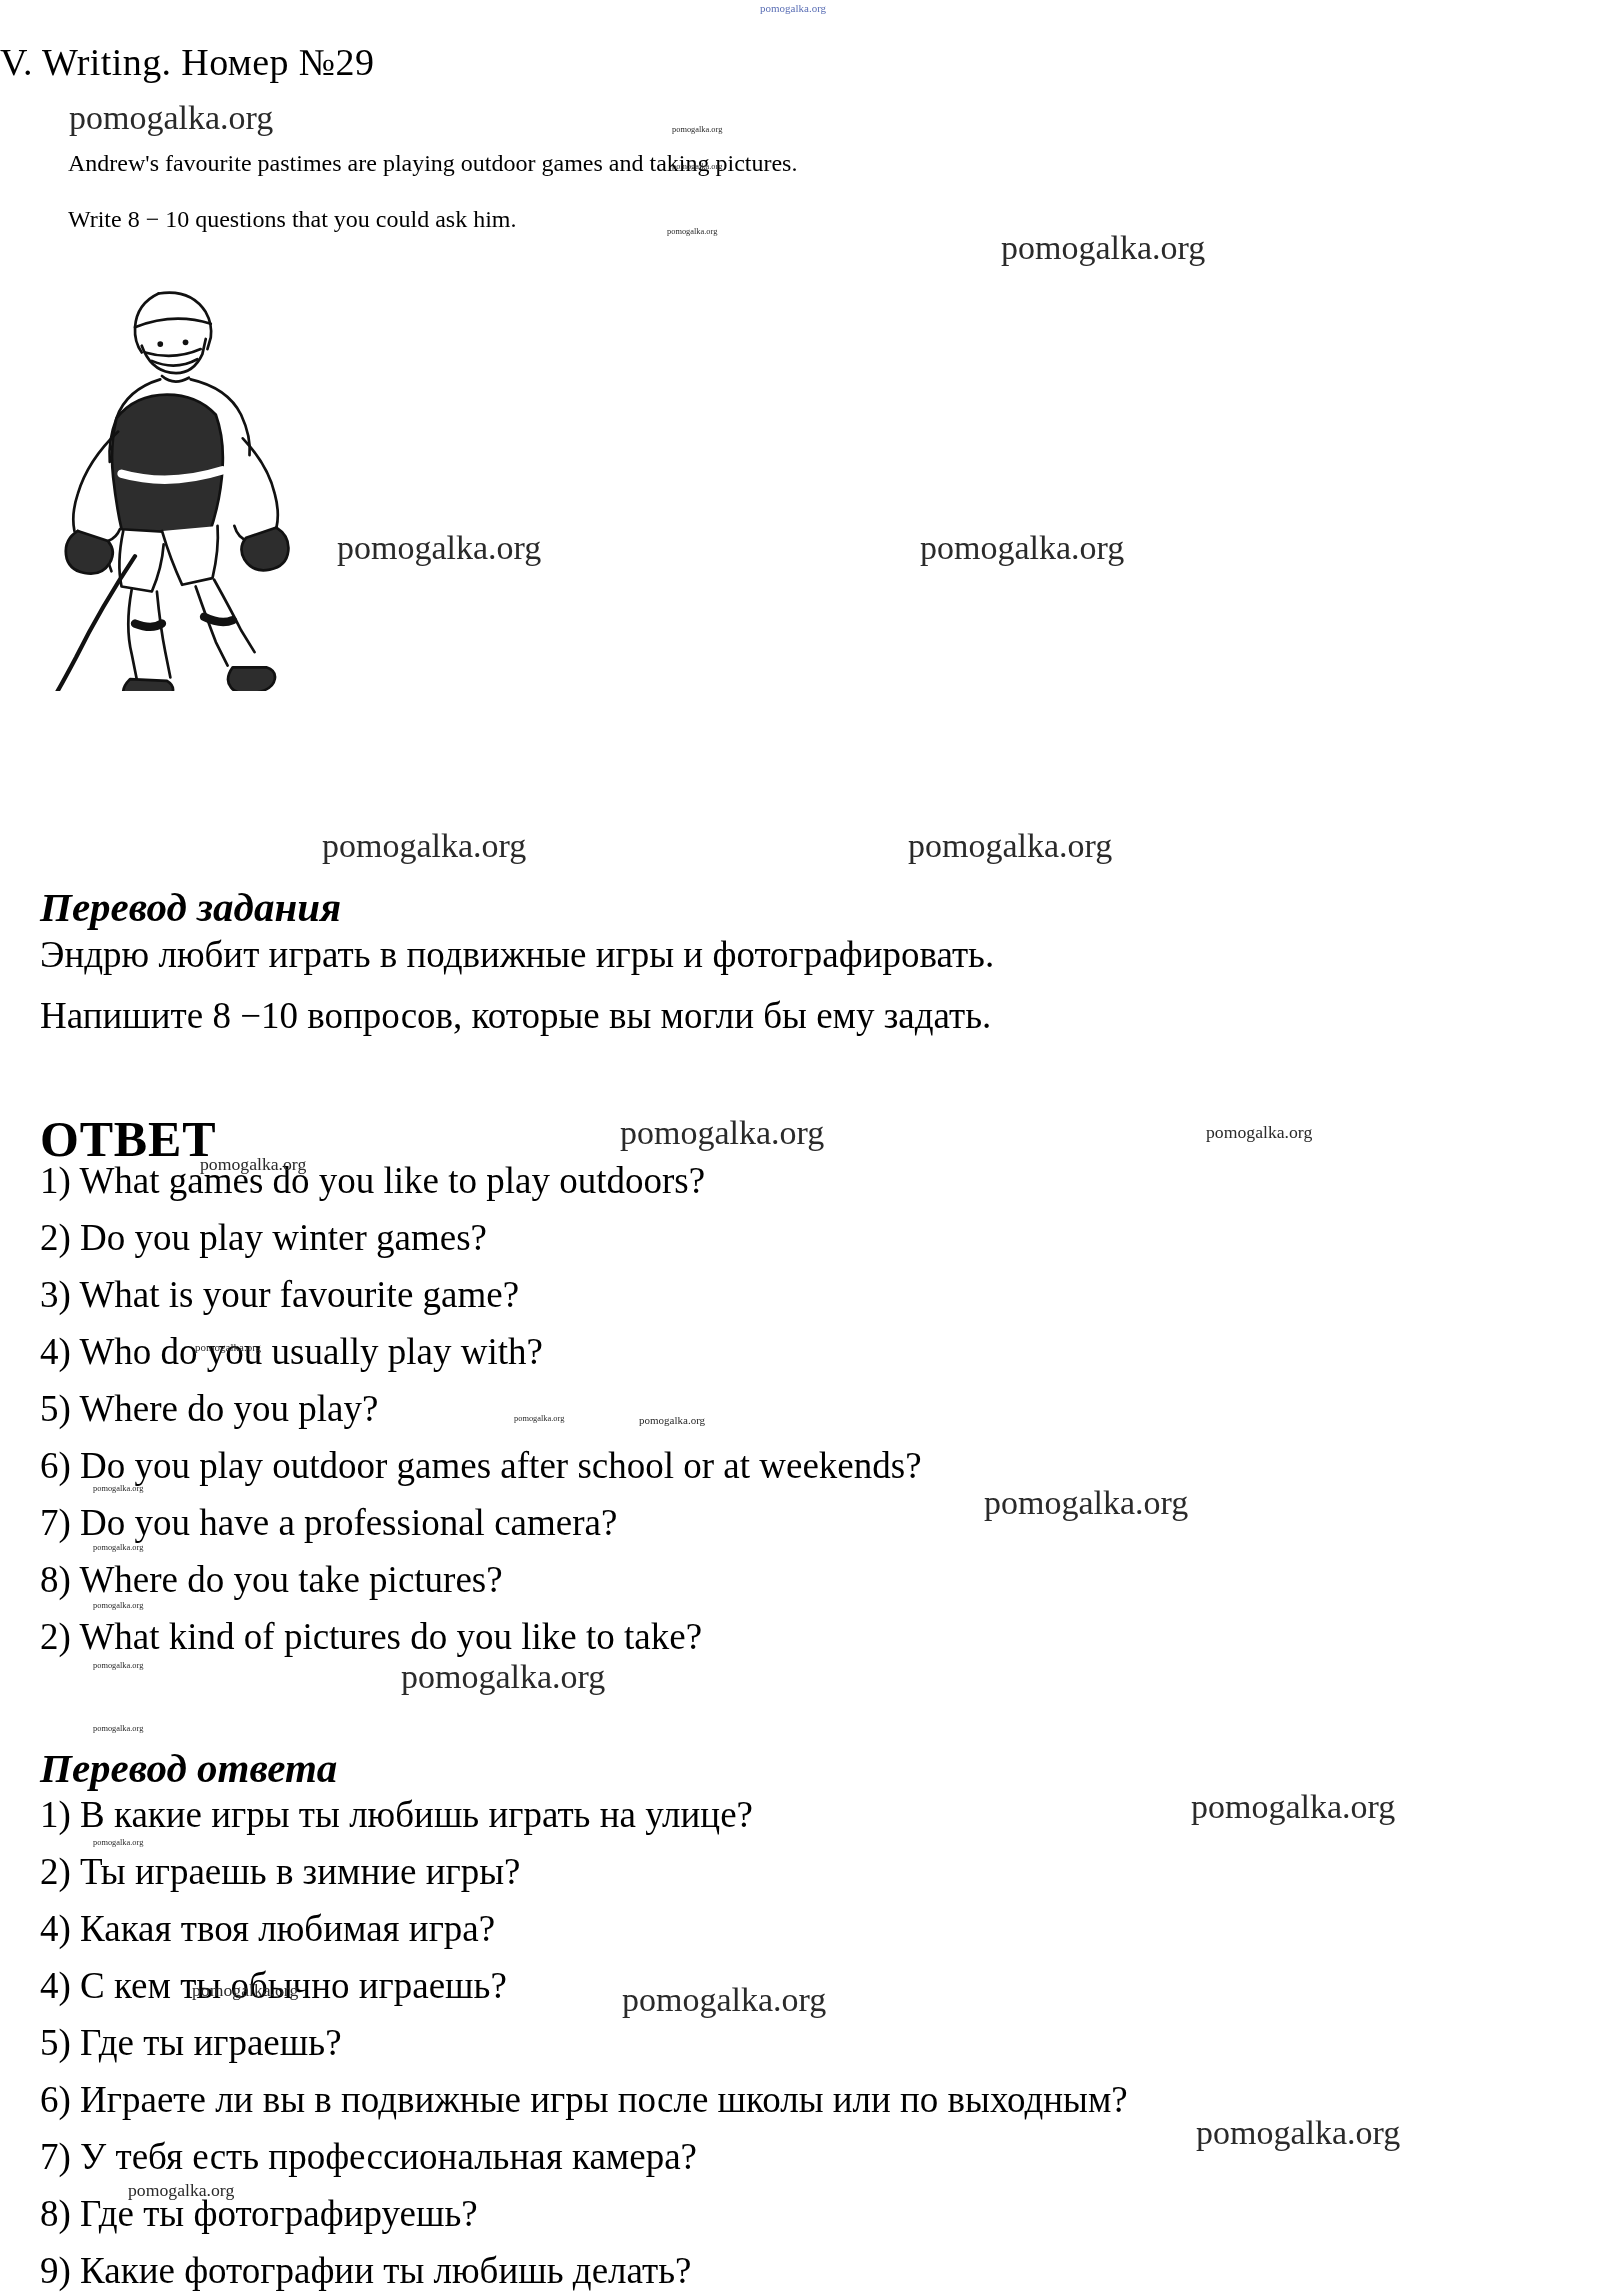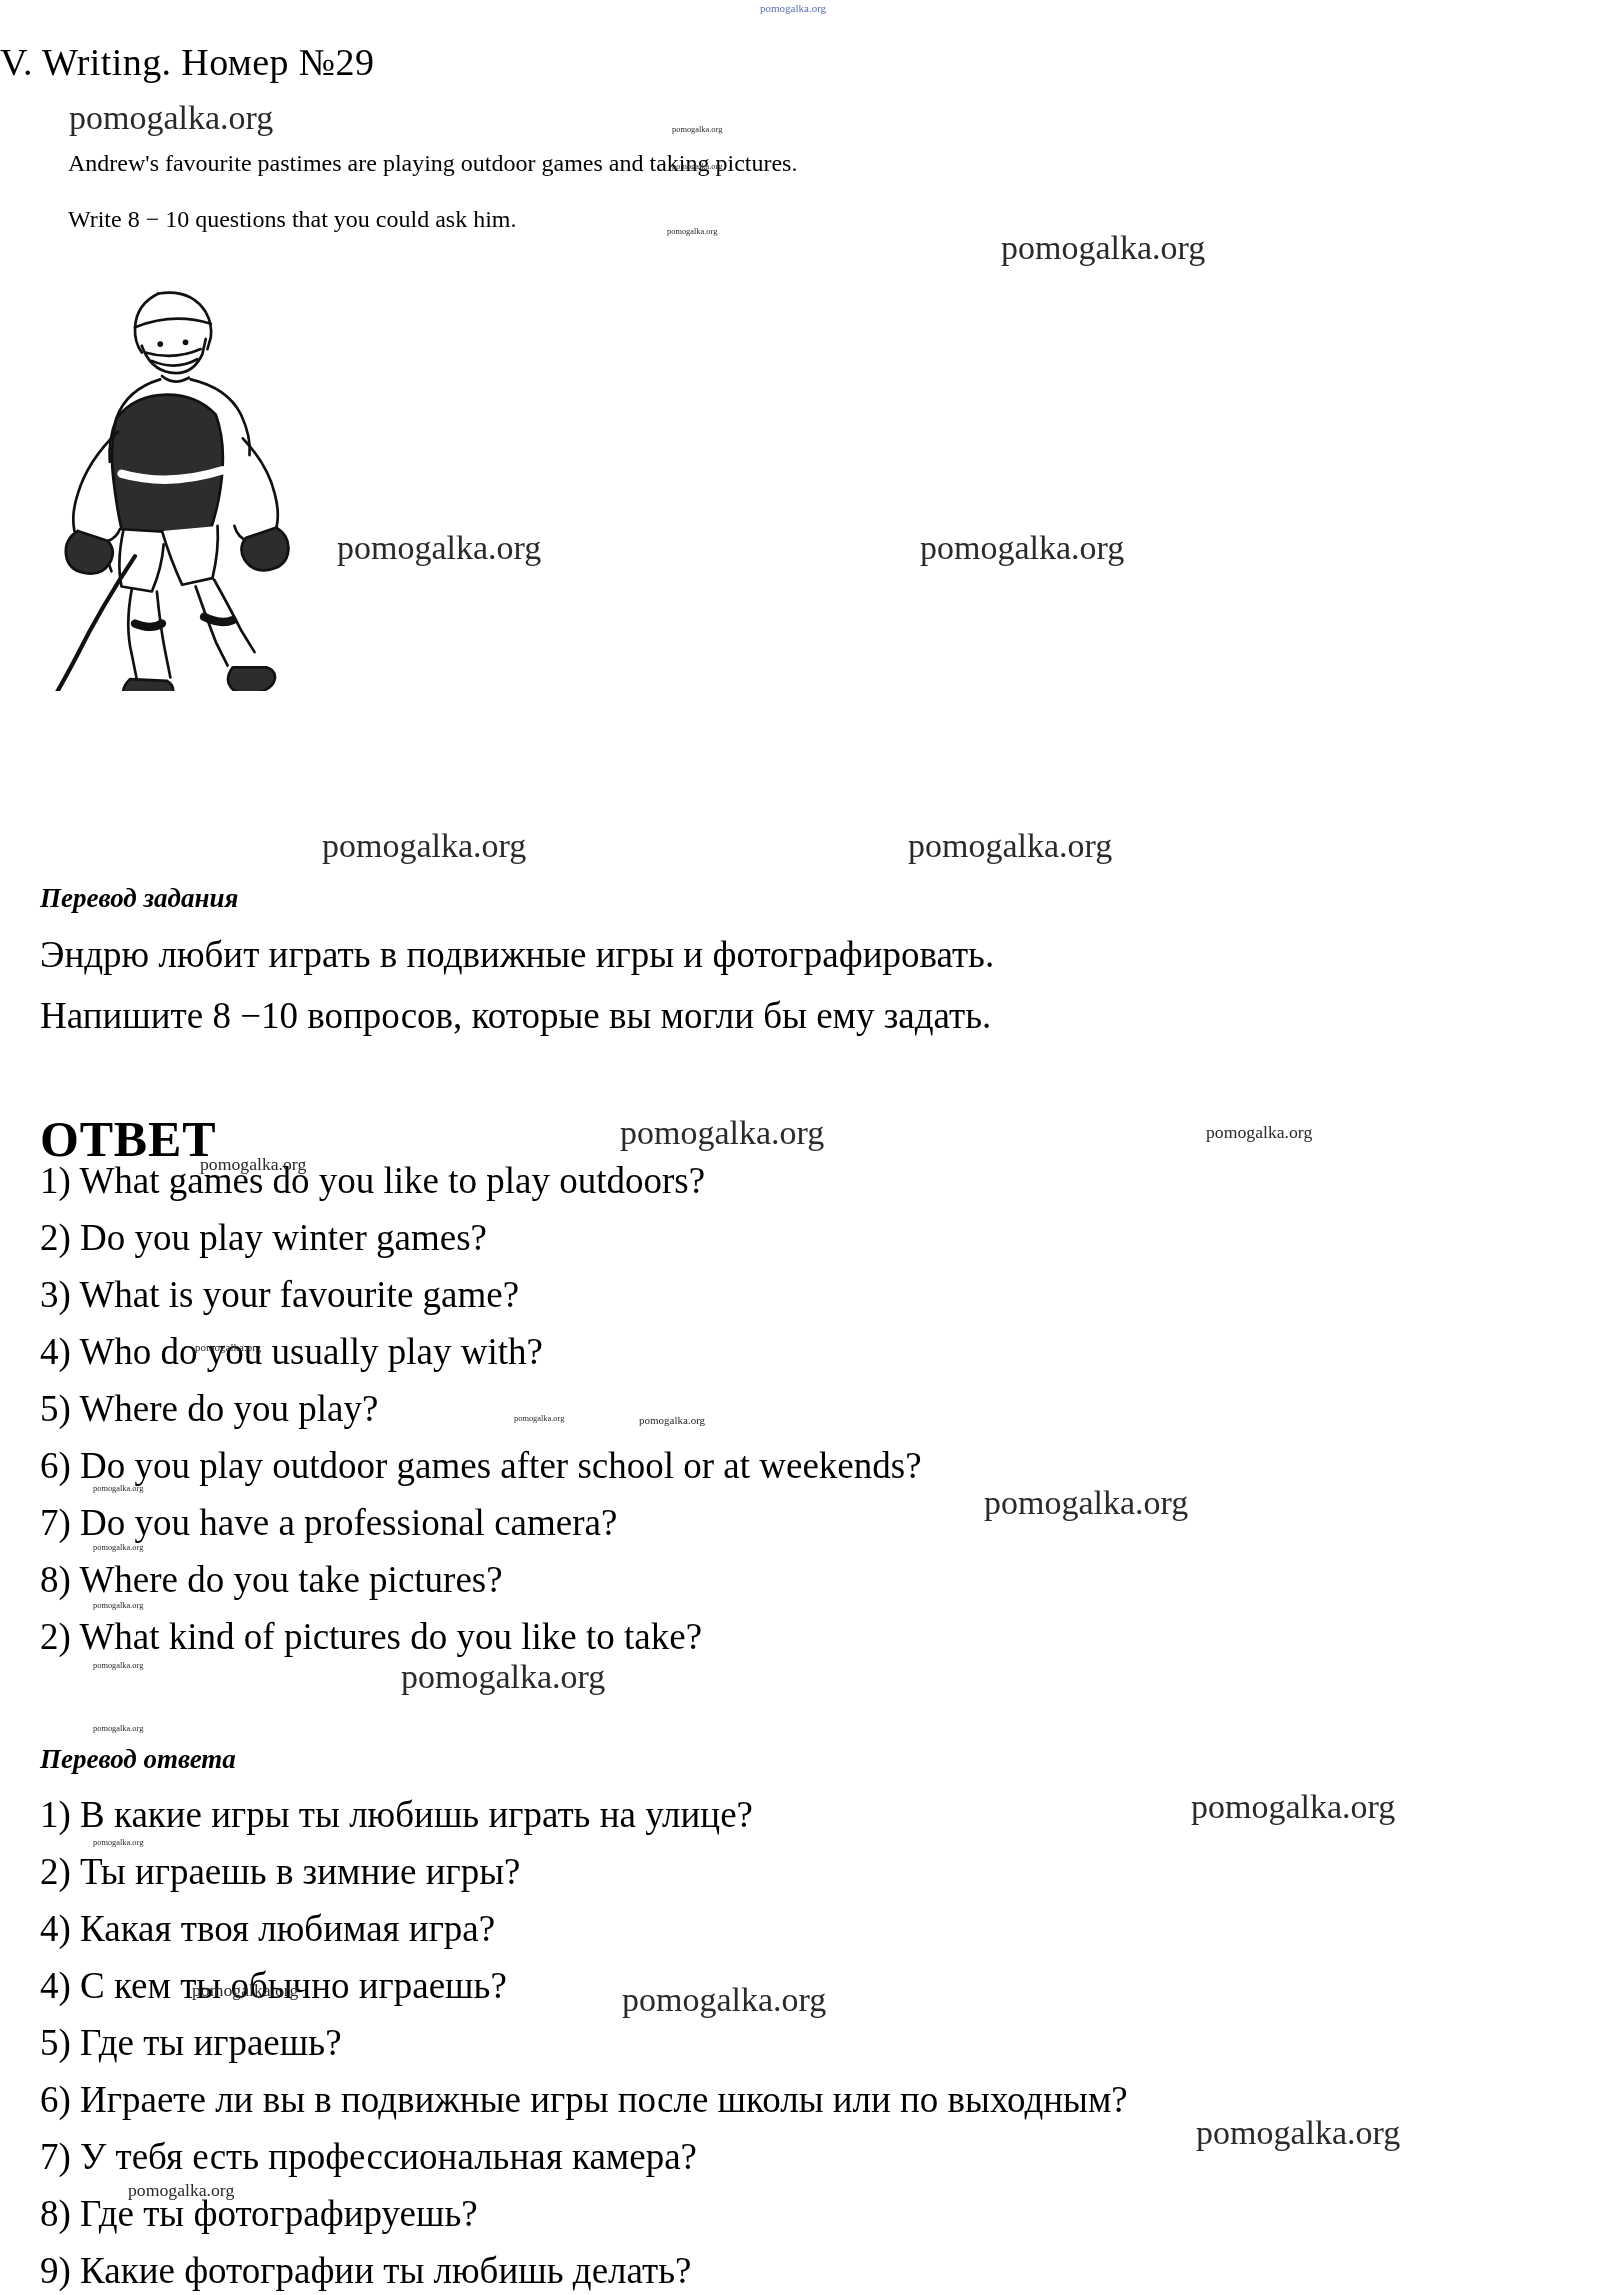--- a/index.html
+++ b/index.html
@@ -46,21 +46,21 @@
     top: 758px;
     width: 1597px;
     text-align: center;
     font-size: 36px;
   }
 
   .section-label {
     position: absolute;
     font-weight: bold;
     font-style: italic;
-    font-size: 27px;
+    font-size: 41px;
     white-space: nowrap;
   }
   .label-translate-task { left: 40px; top: 883px; }
   .label-translate-answer { left: 40px; top: 1744px; }
 
   .answer-label {
     position: absolute;
     left: 40px;
     top: 1110px;
     font-weight: bold;

